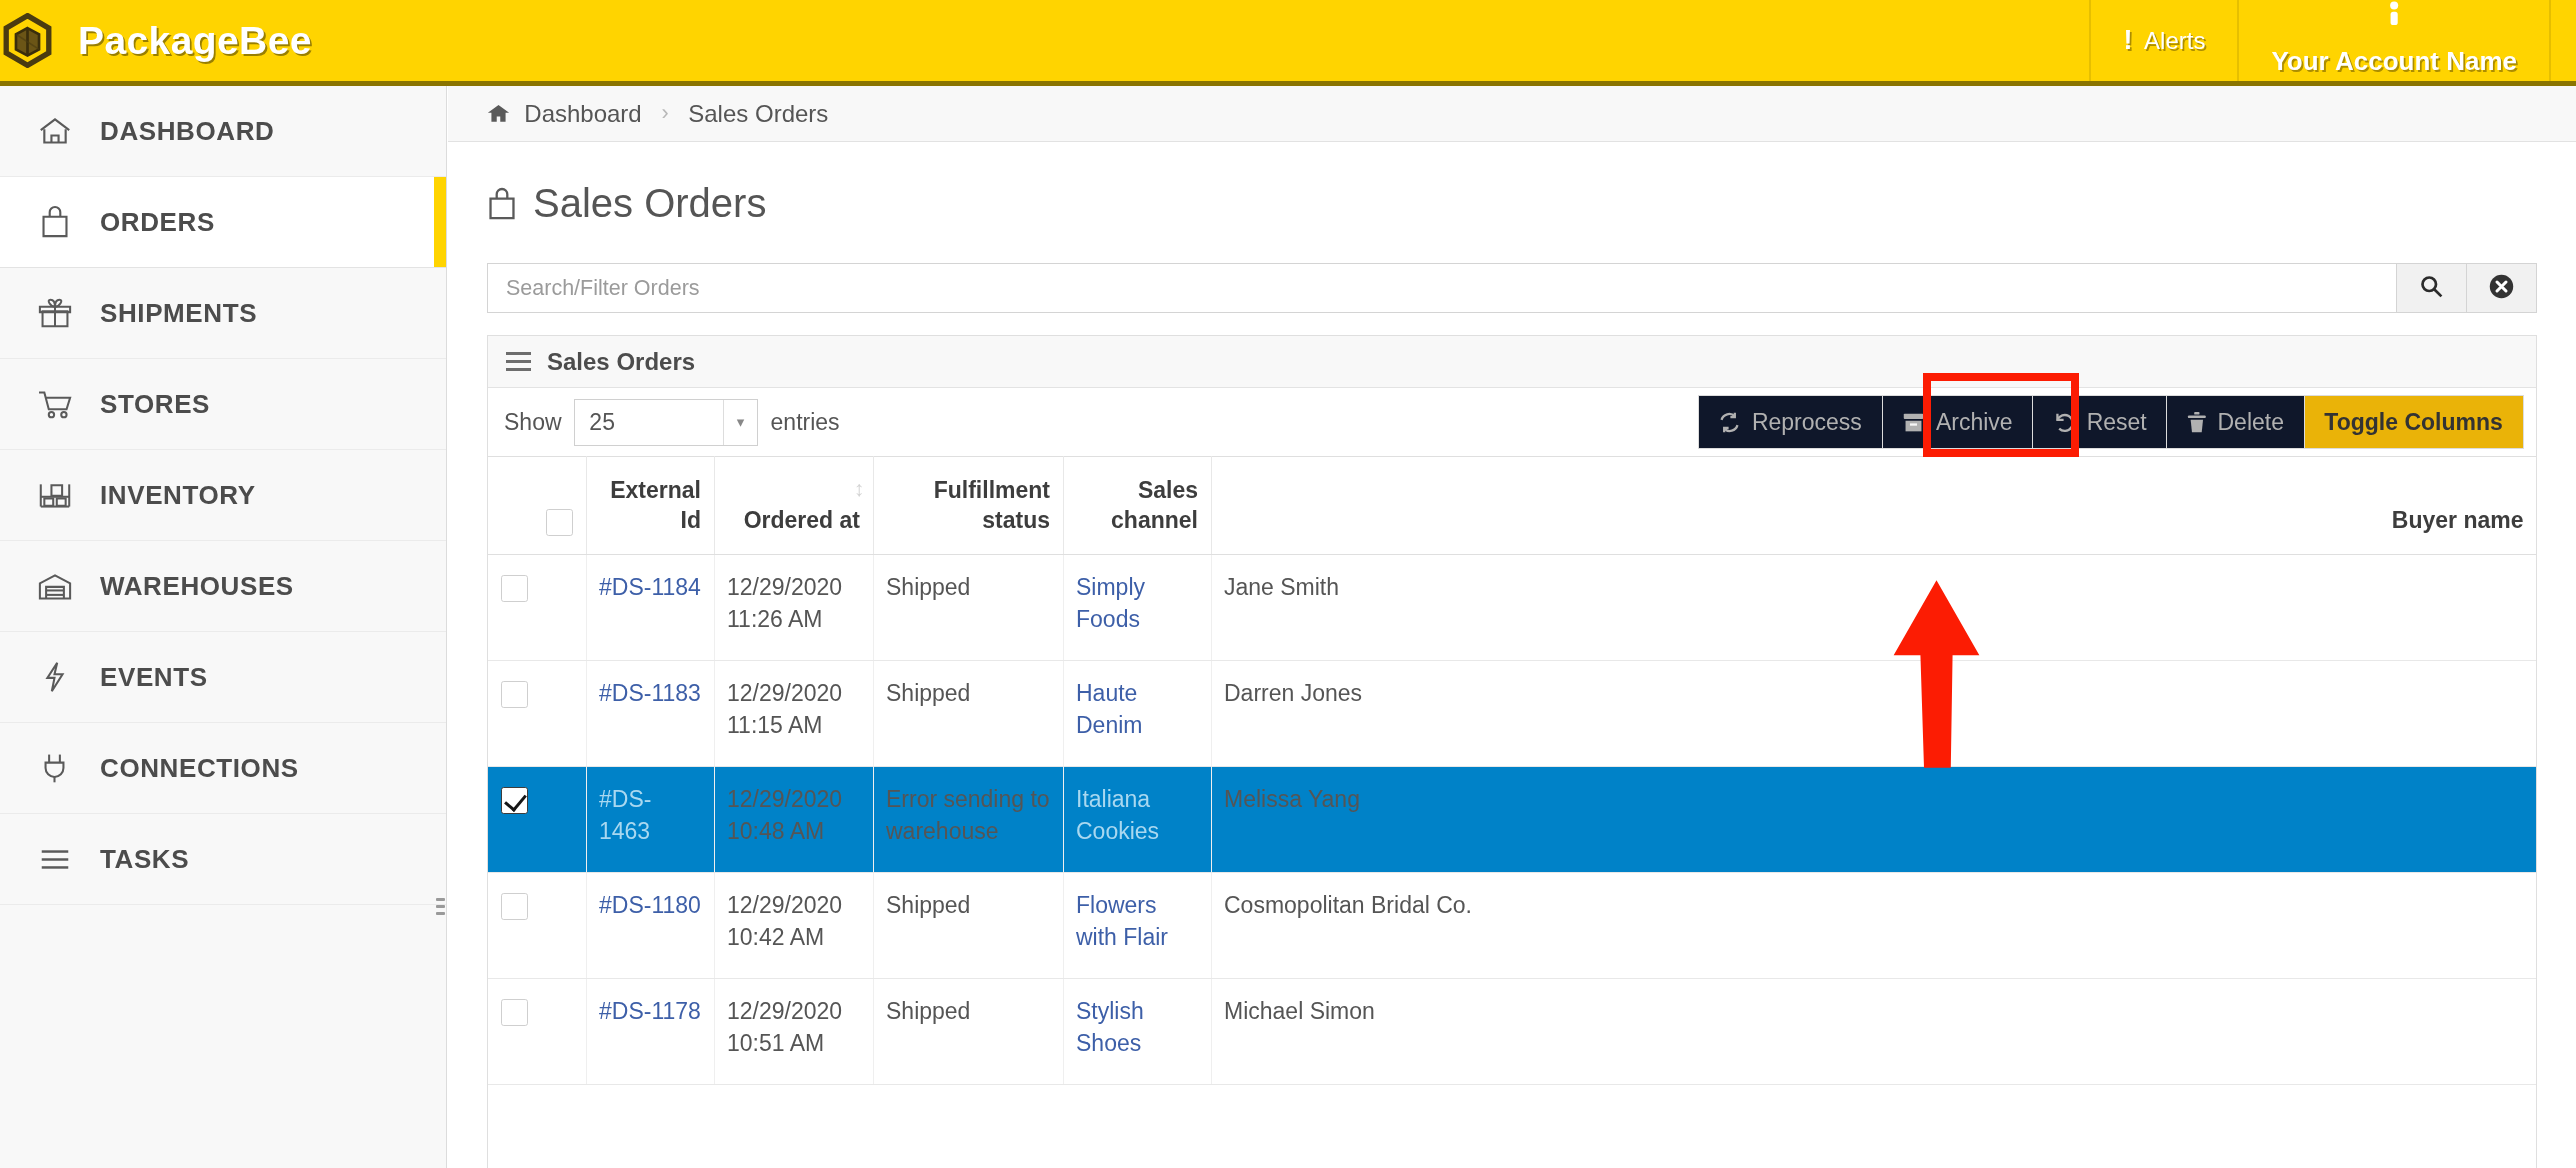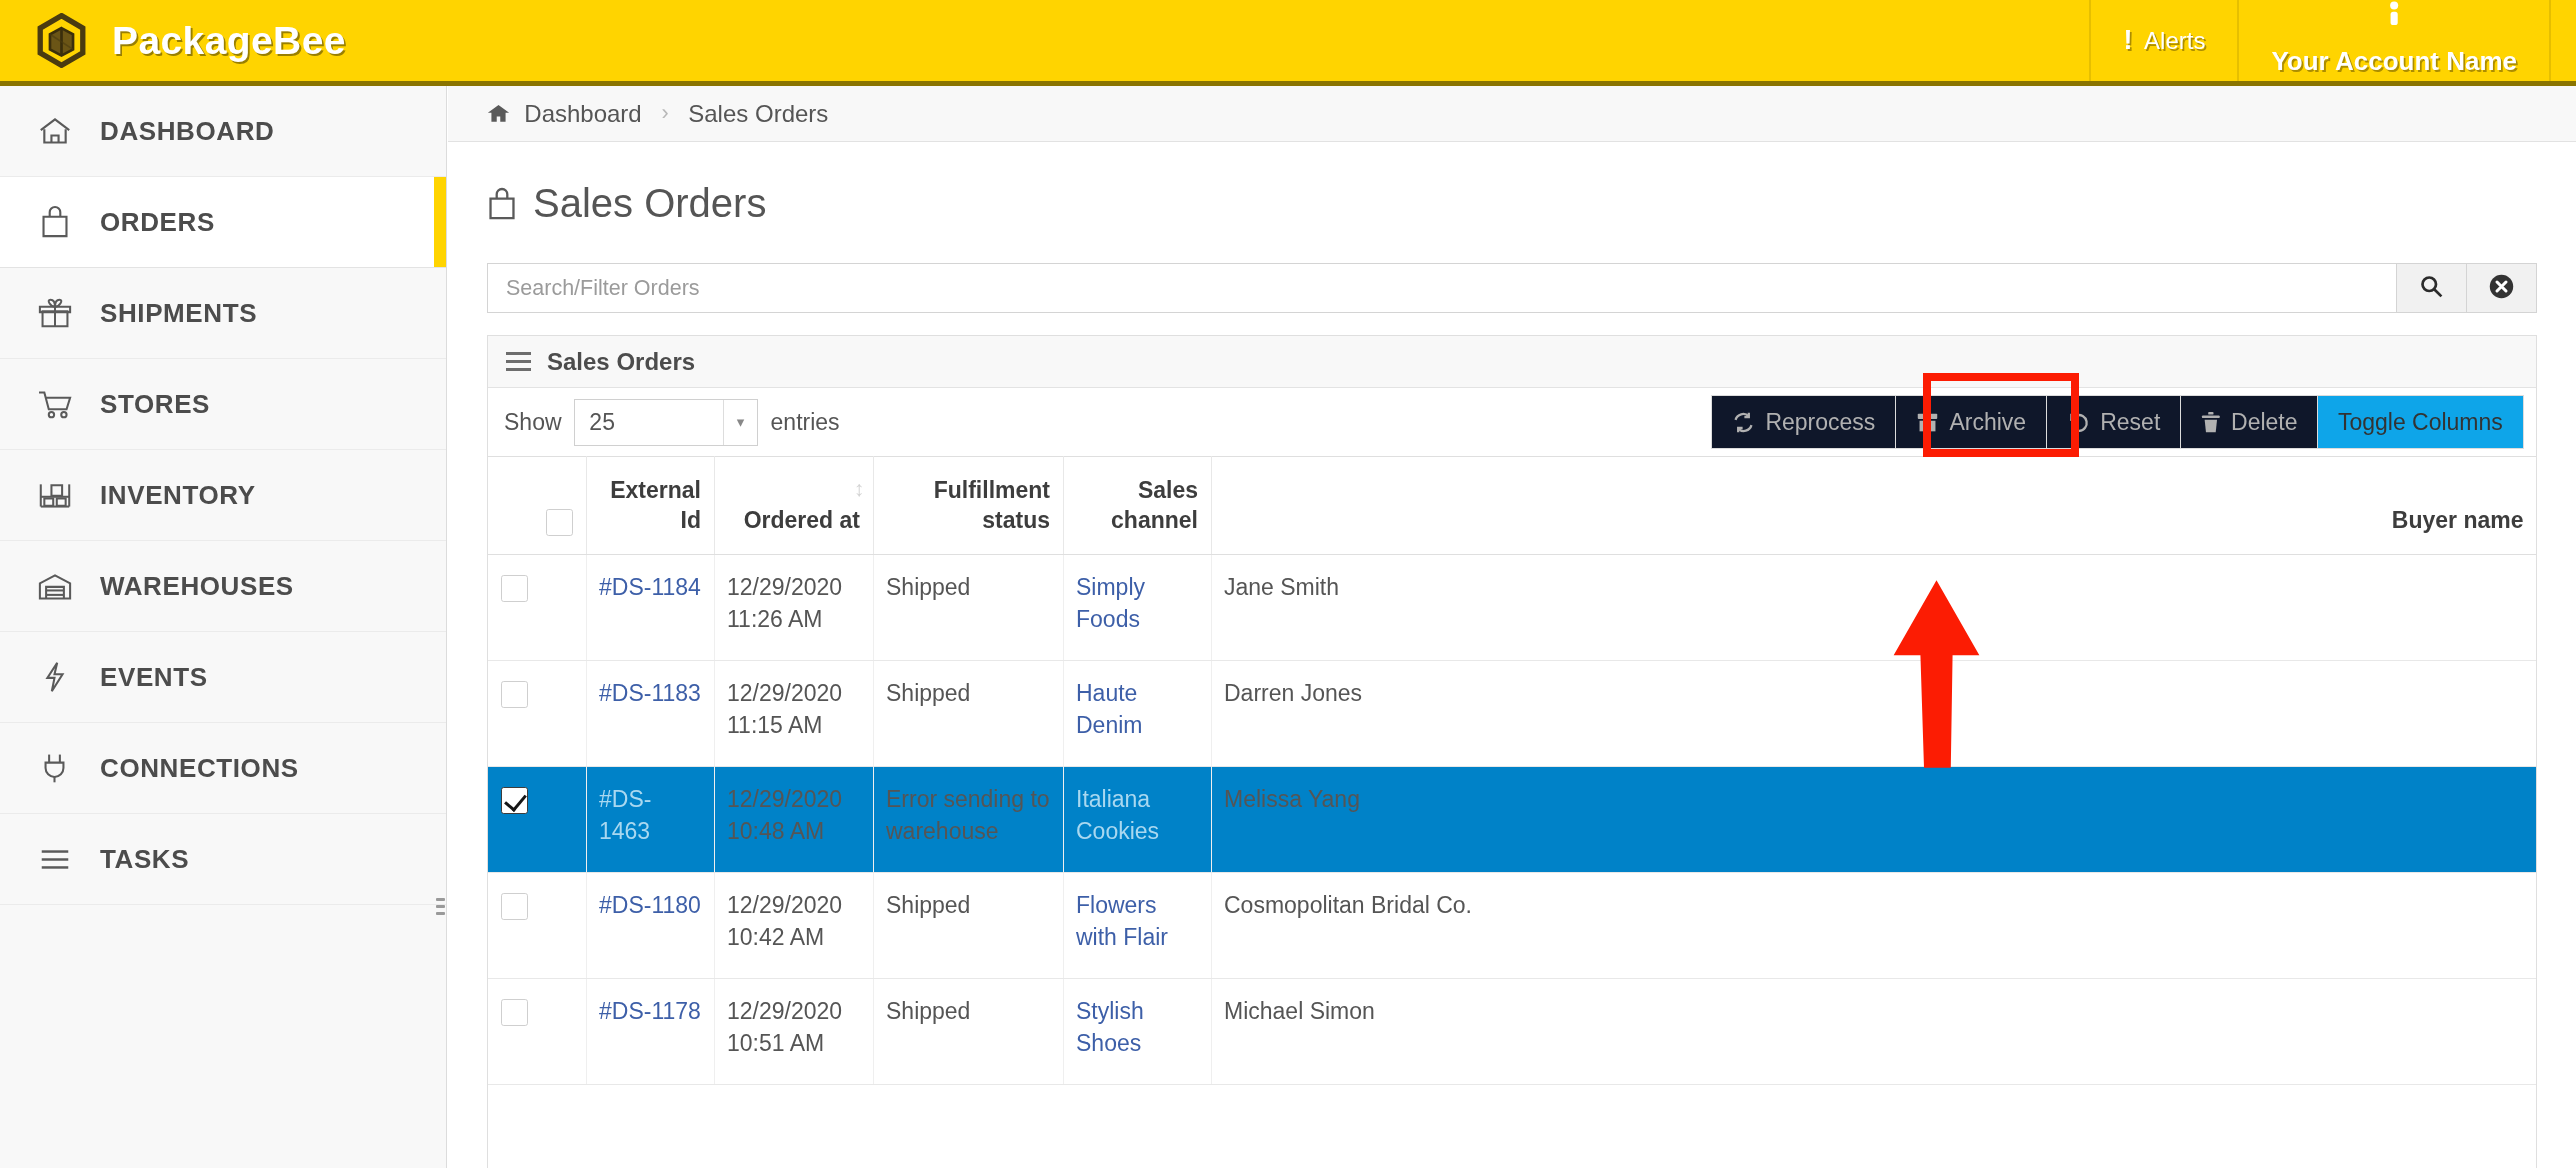--- a/index.html
+++ b/index.html
@@ -12,21 +12,21 @@
 
   
   #topbar {
     position: absolute; left: 0; top: 0; width: 2576px; height: 86px;
     background: #ffd400;
     border-bottom: 5.4px solid #8a7400;
     display: flex; align-items: stretch;
   }
   #brand {
     display: flex; align-items: center; gap: 23px;
-    padding-left: 34px; flex: 1 1 auto;
+    flex: 1 1 auto;
   }
   #brand-logo { width: 55px; height: 55px; display:block; }
   #brand-name {
     font-size: 39px; font-weight: bold; color: #ffffff;
     letter-spacing: 0.4px;
     text-shadow: 1.8px 1.8px 0 rgba(70,56,0,.55);
   }
   .hdr-item {
     display: flex; align-items: center; gap: 11.6px;
     padding: 0 32px; color: #fff;
@@ -167,21 +167,21 @@
     display: flex; align-items: center; gap: 10.7px;
     padding: 0 19.7px;
     background: #0f172a;
     border-right: 0.9px solid #dcdcdc;
     font-size: 23px; color: #b1b1b1;
     white-space: nowrap;
     cursor: pointer;
   }
   .tb-btn:last-child { border-right: none; }
   .tb-btn.strong {
-    background: #0ea5e9; color: #333333; font-weight: normal;
+    background: #eab308; color: #333333; font-weight: bold;
   }
   .tb-icon { display:inline-flex; align-items:center; }
 
   
   #archive-highlight {
     position: absolute;
     left: 1435px; top: -15px;
     width: 156px; height: 84px;
     border: 8px solid #fc1c03;
     pointer-events: none;

